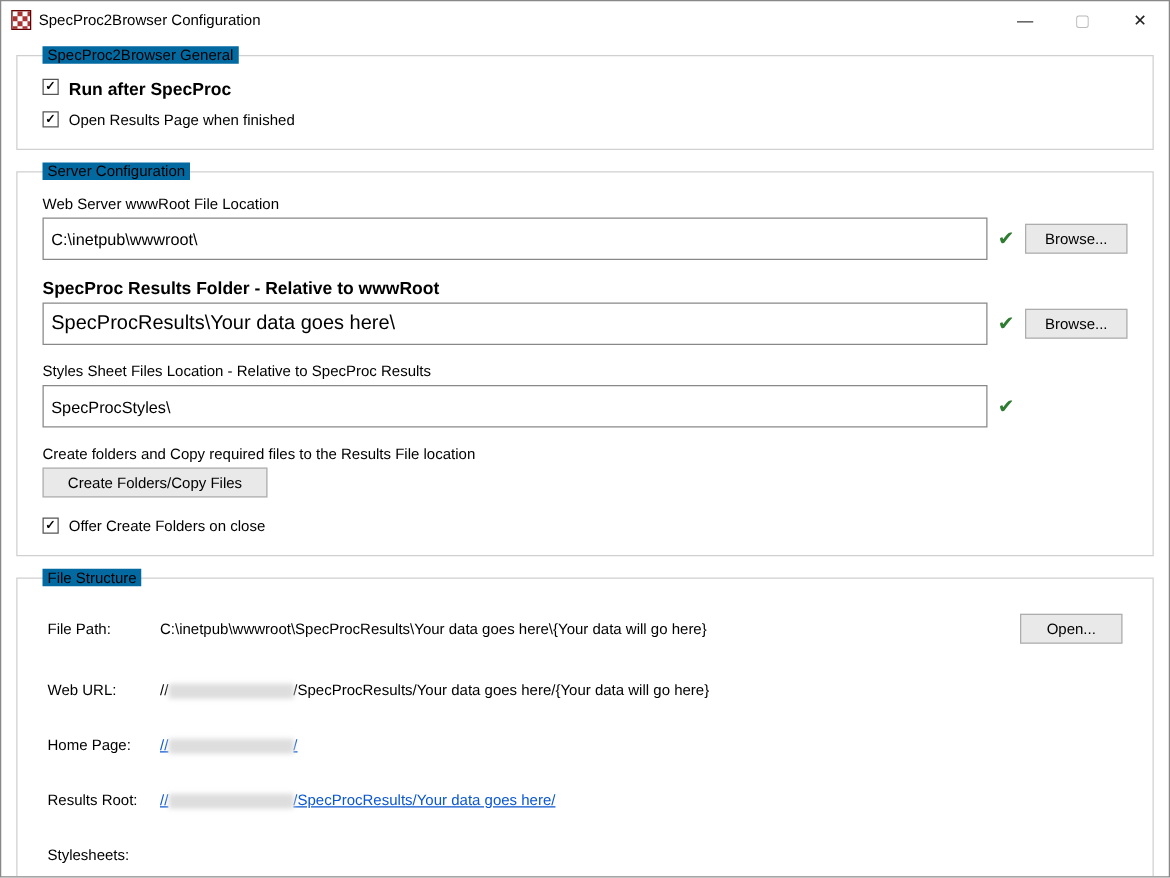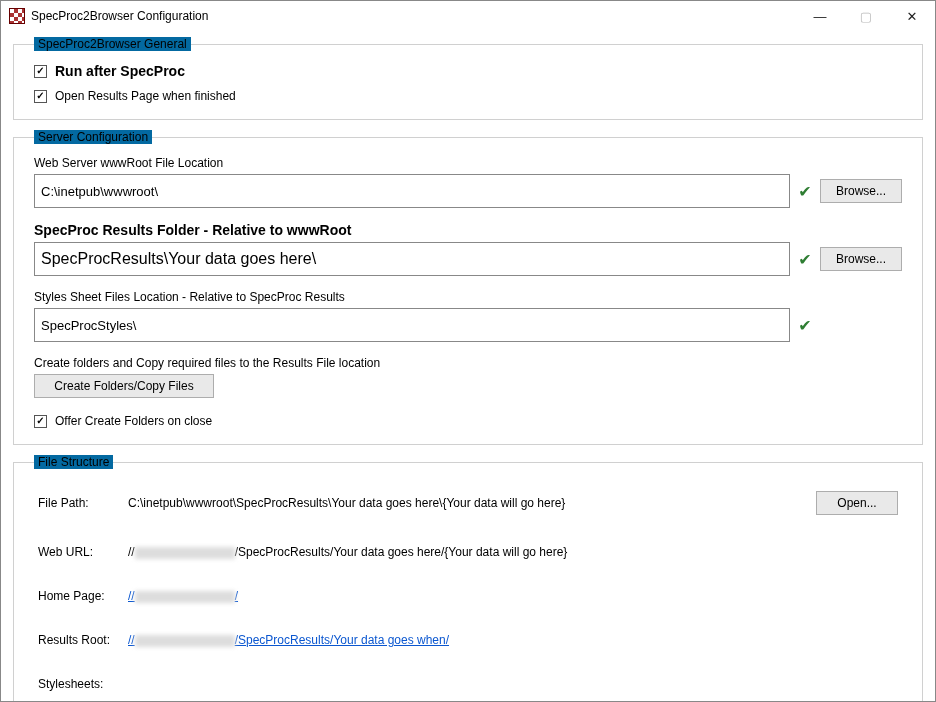--- a/index.html
+++ b/index.html
@@ -5,21 +5,21 @@
 * { box-sizing: border-box; margin: 0; padding: 0; }
 body { font-family: "Segoe UI", Tahoma, sans-serif; font-size: 12px; background: #fff; color: #000; width: 936px; height: 702px; border: 1px solid #888; display: flex; flex-direction: column; }
 .titlebar { display: flex; align-items: center; height: 30px; padding: 0 0 0 8px; }
 .titlebar .app-icon { width: 16px; height: 16px; margin-right: 6px; background: repeating-conic-gradient(#a33 0 25%, #fff 0 50%) 0 0/8px 8px; border: 1px solid #600; }
 .titlebar .title { flex: 1; font-size: 12px; }
 .titlebar .win-btn { width: 46px; height: 30px; display: flex; align-items: center; justify-content: center; font-size: 13px; color: #222; }
 .titlebar .win-btn.max { color: #bbb; }
 .content { padding: 6px 12px 12px 12px; flex: 1; display: flex; flex-direction: column; gap: 10px; overflow: hidden; }
 fieldset { border: 1px solid #d0d0d0; padding: 12px 20px 16px 20px; position: relative; }
 fieldset > legend { font-size: 12px; padding: 0 4px; background: #0369a1; }
-.row { display: flex; align-items: center; gap: 8px; }
+.row { display: flex; gap: 8px; }
 .checkbox { width: 13px; height: 13px; border: 1px solid #555; display: inline-flex; align-items: center; justify-content: center; font-size: 10px; line-height: 1; flex-shrink: 0; }
 .checkbox::after { content: "✓"; color: #000; font-weight: bold; }
 .bold { font-weight: bold; font-size: 14px; }
 .section-label { margin-bottom: 4px; }
 .field-row { display: flex; align-items: center; gap: 6px; margin-bottom: 14px; }
 .text-input { flex: 1; border: 1px solid #888; padding: 4px 6px; font-size: 13px; height: 34px; }
 .text-input.wide { font-size: 16px; }
 .check-icon { width: 18px; color: #2e7d32; font-size: 16px; text-align: center; flex-shrink: 0; }
 .btn { background: #e9e9e9; border: 1px solid #adadad; padding: 4px 0; width: 82px; text-align: center; font-size: 12px; cursor: default; }
 .btn.wide { width: 180px; }
@@ -100,21 +100,21 @@
 
     <div class="lbl">Web URL:</div>
     <div class="val"><span>//</span><span class="blur"></span><span>/SpecProcResults/Your data goes here/{Your data will go here}</span></div>
     <div></div>
 
     <div class="lbl">Home Page:</div>
     <div class="val"><span class="link"><span>//</span><span class="blur sm"></span><span>/</span></span></div>
     <div></div>
 
     <div class="lbl">Results Root:</div>
-    <div class="val"><span class="link"><span>//</span><span class="blur sm"></span><span>/SpecProcResults/Your data goes when/</span></span></div>
+    <div class="val"><span class="link"><span>//</span><span class="blur sm"></span><span>/SpecProcResults/Your data goes here/</span></span></div>
     <div></div>
 
     <div class="lbl">Stylesheets:</div>
     <div></div>
   </div>
 </fieldset>
 
 </div>
 
 </body></html>

